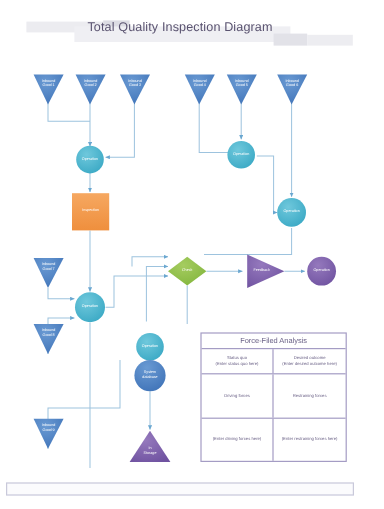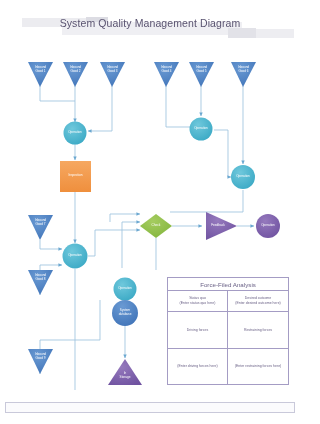--- a/index.html
+++ b/index.html
@@ -70,21 +70,21 @@
 <body>
 
 <div id="page">
 
   <div class="header-band">
     <div class="smear sm1"></div>
     <div class="smear sm2"></div>
     <div class="smear sm3"></div>
     <div class="smear sm4"></div>
     <div class="smear sm5"></div>
-    <div class="title">System Quality Management Diagram</div>
+    <div class="title">Total Quality Inspection Diagram</div>
   </div>
 
   <svg id="canvas" viewBox="0 0 300 424">
     <defs>
       <marker id="arw" markerWidth="5" markerHeight="5" refX="4.2" refY="2" orient="auto">
         <path d="M0,0 L4.4,2 L0,4 z" fill="#6aa7d0"></path>
       </marker>
       <radialGradient id="opgrad" cx="38%" cy="32%" r="78%">
         <stop offset="0%" stop-color="#6fc8dc"></stop>
         <stop offset="100%" stop-color="#39a8c4"></stop>

